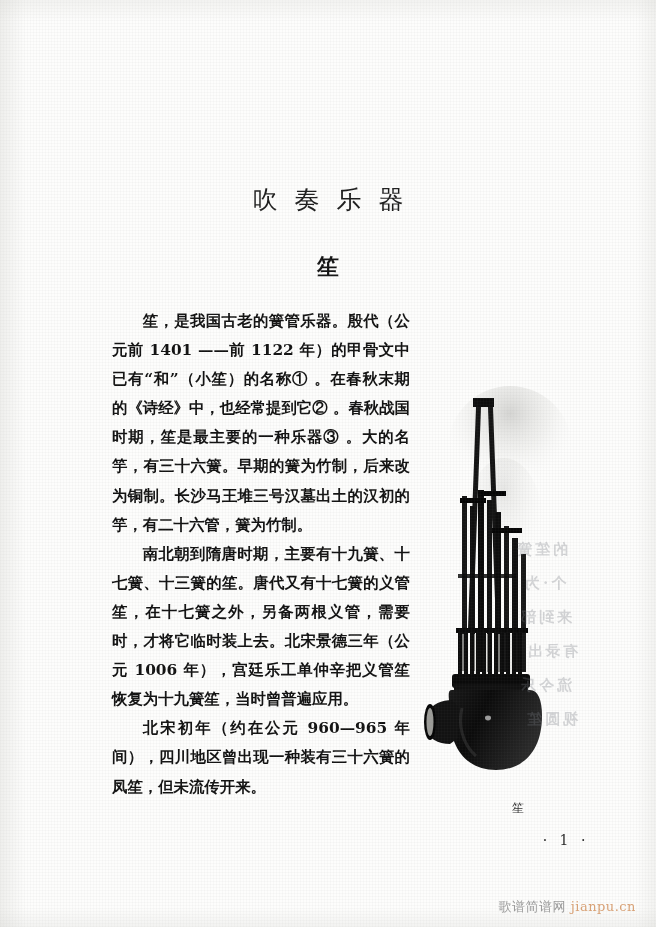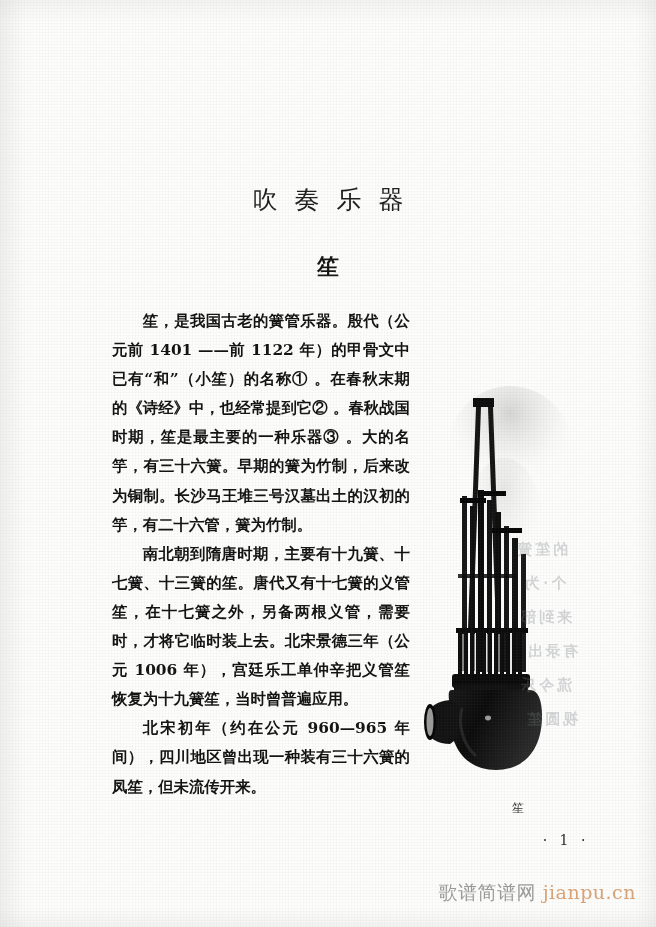--- a/index.html
+++ b/index.html
@@ -120,23 +120,23 @@
     left: 496px;
     width: 140px;
     text-align: center;
     font-size: 14px;
     color: #2a2a2a;
     letter-spacing: 4px;
     z-index: 20;
   }
   .watermark {
     position: absolute;
-    top: 880px;
+    top: 898px;
     right: 20px;
-    font-size: 19px;
+    font-size: 13px;
     letter-spacing: 0.5px;
     z-index: 45;
     white-space: nowrap;
   }
   .wm-cn { color: #9a9a9a; }
   .wm-en { color: #d8a277; }
 </style>
 </head>
 <body>
 

